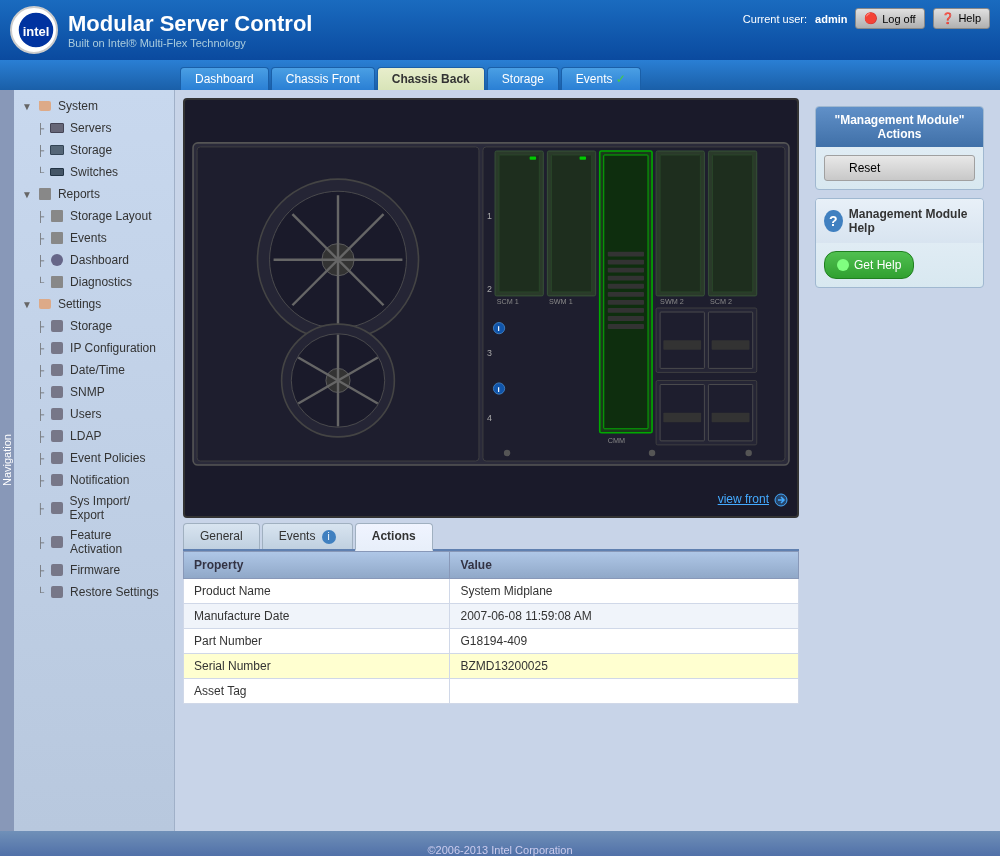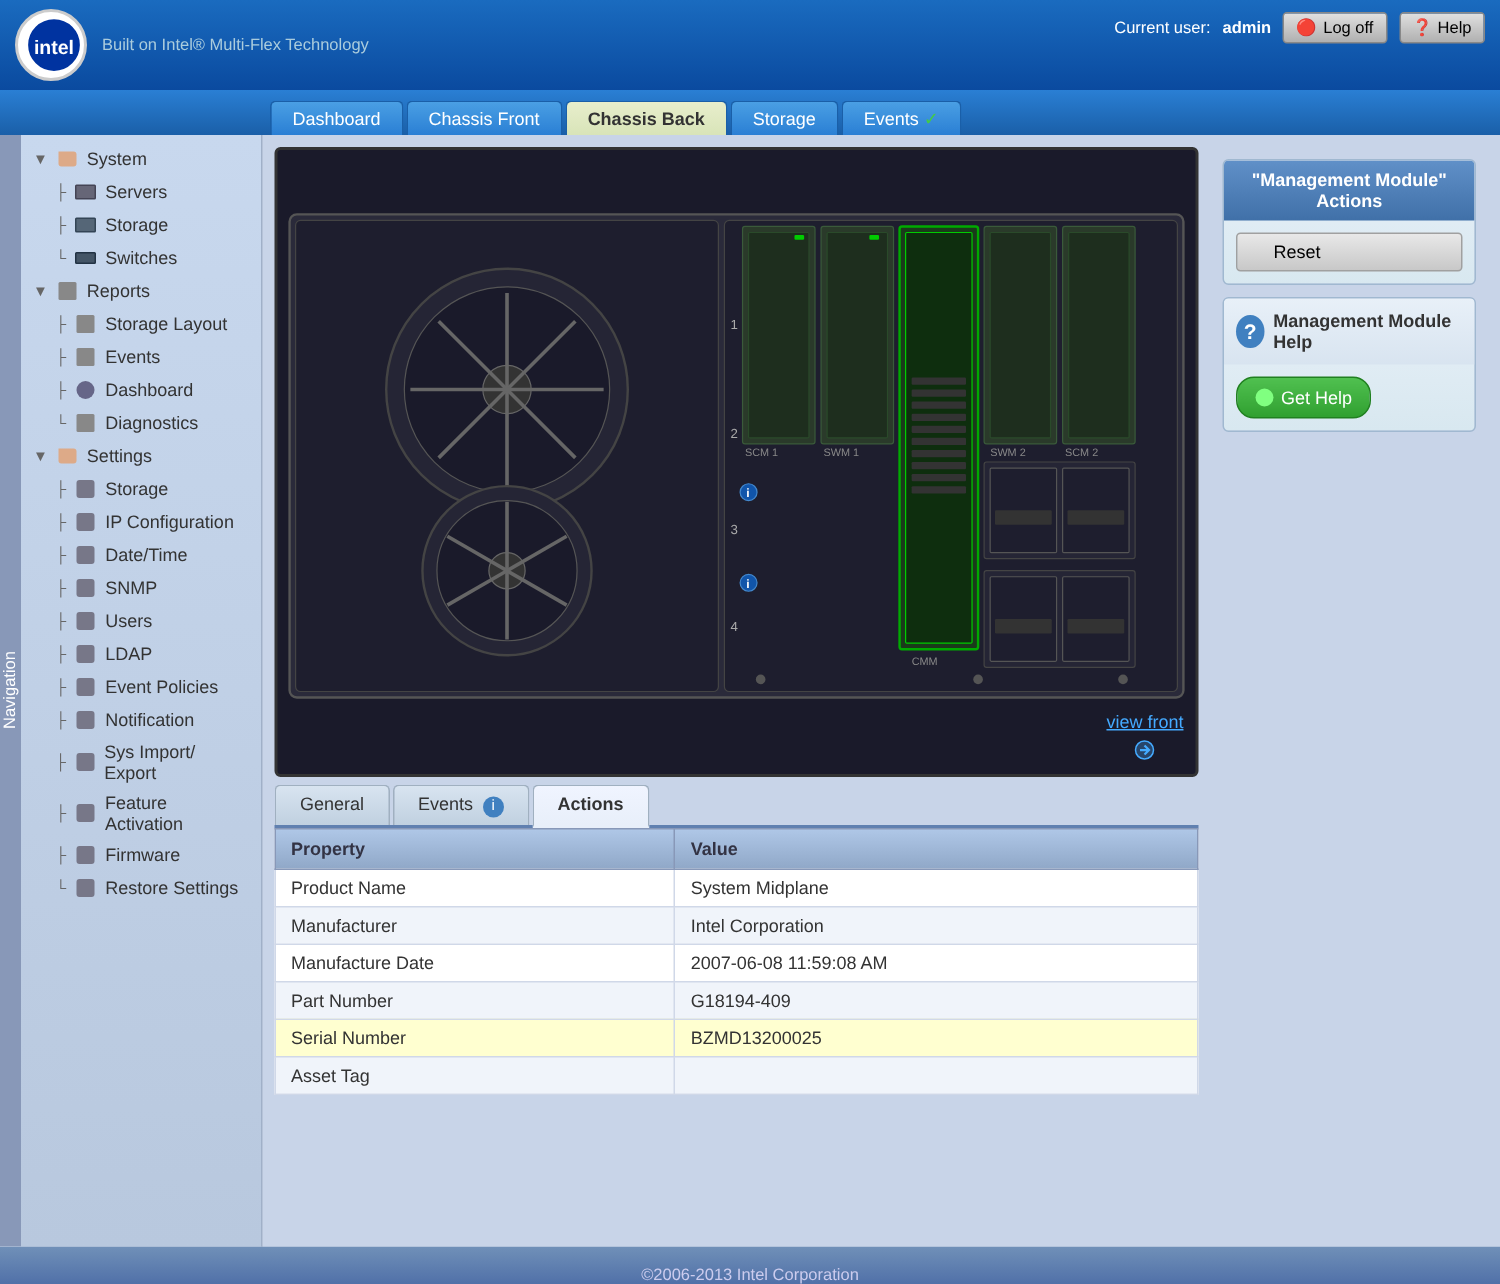--- a/index.html
+++ b/index.html
@@ -165,23 +165,22 @@
 
     #view-front-link {
       position: absolute;
       bottom: 8px;
       right: 8px;
       color: #4af;
       text-decoration: underline;
       cursor: pointer;
       font-size: 12px;
       display: flex;
-      align-items: center;
+      align-items: flex-start;
       gap: 4px;
-      flex-direction: column;
     }
 
     
     #right-panel {
       width: 185px;
       padding: 8px;
       display: flex;
       flex-direction: column;
       gap: 8px;
     }
@@ -375,20 +374,21 @@
 
 <div id="header">
   <div id="logo-area">
     <div id="intel-logo">
       <svg width="40" height="40" viewBox="0 0 40 40">
         <circle cx="20" cy="20" r="18" fill="#0033a0" stroke="white" stroke-width="1.5"></circle>
         <text x="20" y="26" text-anchor="middle" fill="white" font-size="13" font-weight="bold" font-family="Arial">intel</text>
       </svg>
     </div>
     <div id="app-title-area">
+      <div id="app-title">Modular Server Control</div>
       <div id="app-subtitle">Built on Intel® Multi-Flex Technology</div>
     </div>
   </div>
   <div id="header-right">
     <span>Current user:</span>
     <strong>admin</strong>
     <button id="log-out-btn">
       <span>🔴</span>
       <span>Log off</span>
     </button>
@@ -705,24 +705,20 @@
             <thead>
               <tr>
                 <th>Property</th>
                 <th>Value</th>
               </tr>
             </thead>
             <tbody id="table-body">
             <tr>
                   <td>Product Name</td>
                   <td>System Midplane</td>
-                </tr>
-                <tr>
-                  <td>Manufacturer</td>
-                  <td>Intel Corporation</td>
                 </tr>
                 <tr>
                   <td>Manufacture Date</td>
                   <td>2007-06-08 11:59:08 AM</td>
                 </tr>
                 <tr>
                   <td>Part Number</td>
                   <td>G18194-409</td>
                 </tr>
                 <tr class="highlighted">

